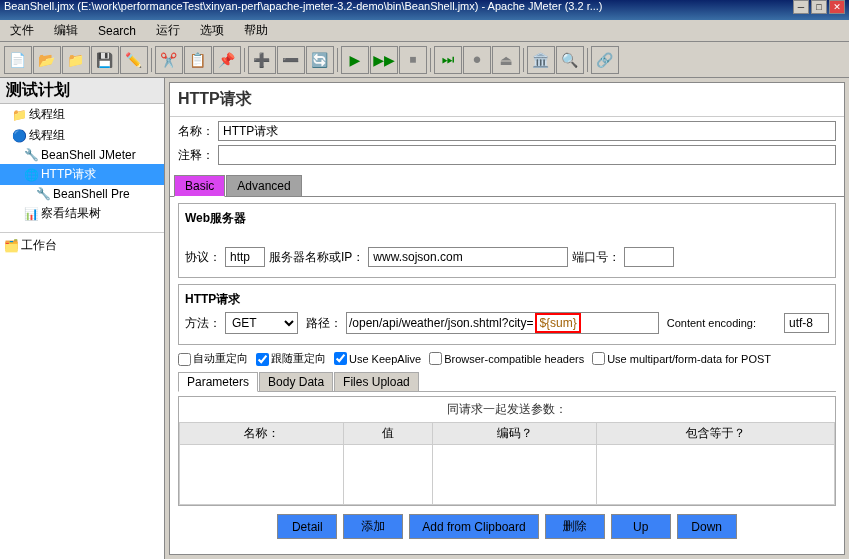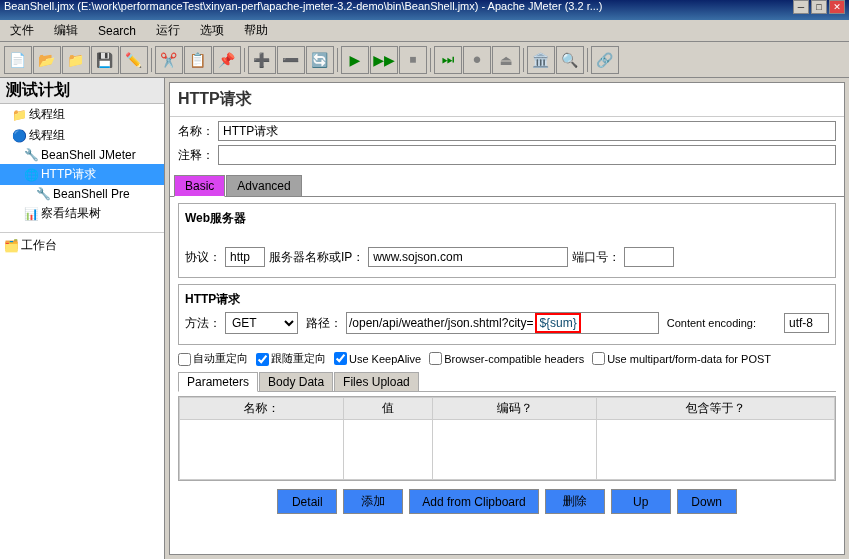--- a/index.html
+++ b/index.html
@@ -221,21 +221,21 @@
             <span class="form-label">方法：</span>
             <select class="method-select">
               <option>GET</option>
               <option>POST</option>
               <option>PUT</option>
               <option>DELETE</option>
             </select>
             <span style="font-size:12px; margin-left:4px; white-space:nowrap;">路径：</span>
             <div class="path-container" style="flex:1; border:1px solid #888; height:22px; display:flex; align-items:center; overflow:hidden;">
               <span class="path-text" style="padding:2px 2px; font-size:12px; background:white; display:flex; align-items:center;">/open/api/weather/json.shtml?city=</span>
-              <span class="path-highlight" style="padding:1px 2px; background:white; border:2px solid red; font-size:12px; color:#0c4a6e; display:flex; align-items:center;">${sum}</span>
+              <span class="path-highlight" style="padding:1px 2px; background:white; border:2px solid red; font-size:12px; color:#a16207; display:flex; align-items:center;">${sum}</span>
             </div>
             <span class="content-encoding-label" style="margin-left:4px;">Content encoding:</span>
             <input type="text" class="form-input encoding-input" value="utf-8" style="width: 45px; margin-left: 24px;">
           </div>
         </div>
 
         <div class="checkbox-row">
           <label class="checkbox-item">
             <input type="checkbox" style="">
             <span>自动重定向</span>
@@ -258,20 +258,21 @@
           </label>
         </div>
 
         <div class="sub-tabs">
           <div class="sub-tab active">Parameters</div>
           <div class="sub-tab">Body Data</div>
           <div class="sub-tab">Files Upload</div>
         </div>
 
         <div class="params-table-container">
+          <div class="params-message">同请求一起发送参数：</div>
           <table class="params-table">
             <thead>
               <tr>
                 <th>名称：</th>
                 <th>值</th>
                 <th>编码？</th>
                 <th>包含等于？</th>
               </tr>
             </thead>
             <tbody>

